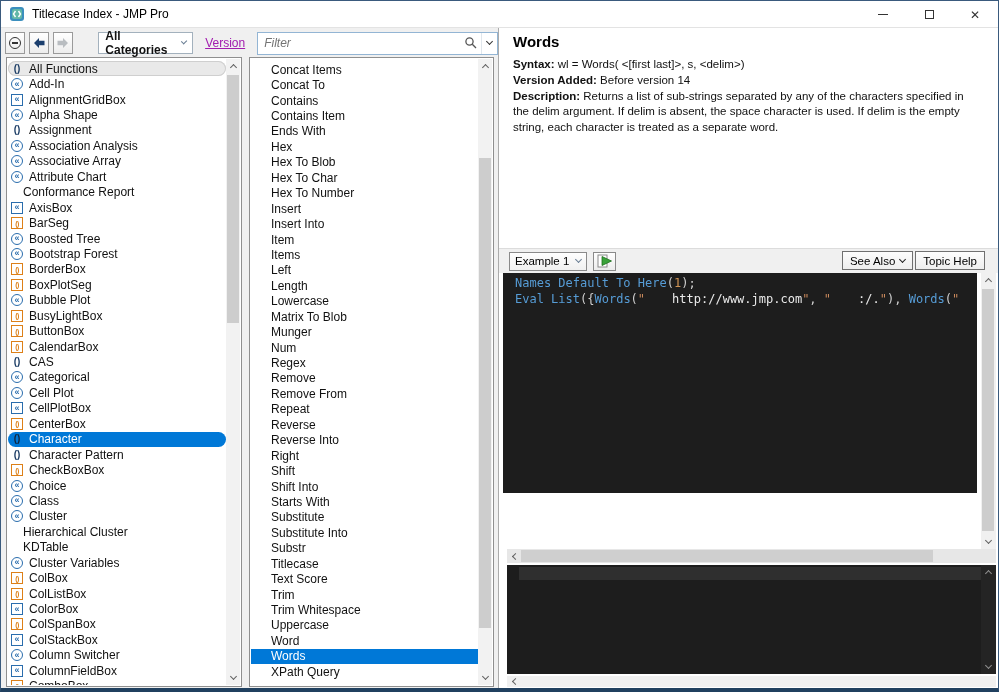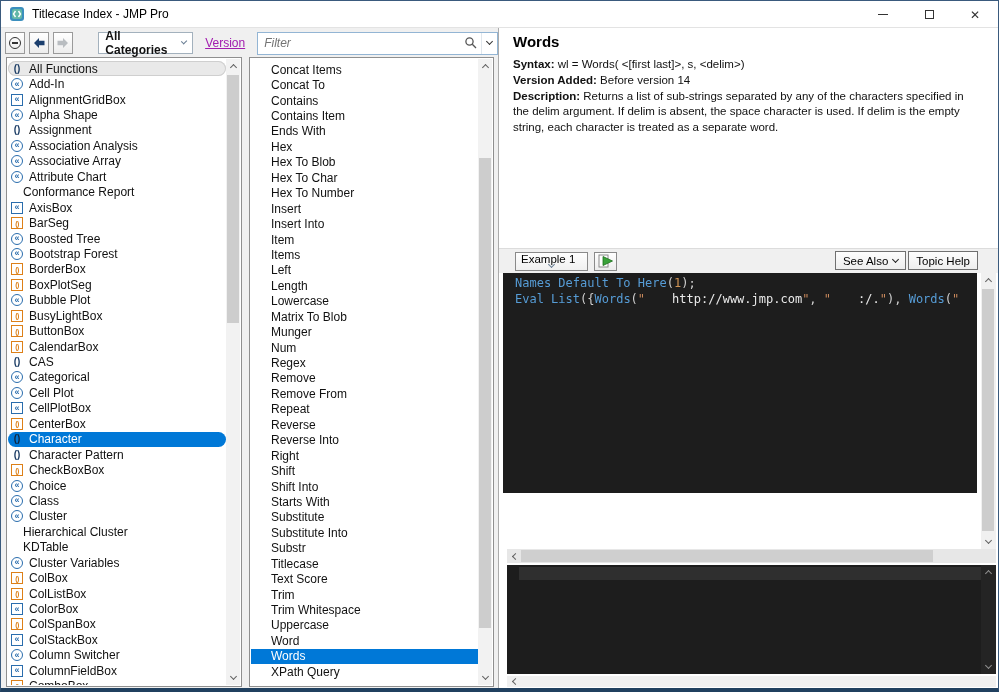--- a/index.html
+++ b/index.html
@@ -73,26 +73,26 @@
   .hthumb { position:absolute; top:1px; bottom:1px; background:#cfcfcf; }
   .vsep { position:absolute; left:497px; top:27px; width:1px; height:660px; background:#ababab; }
   
   .right { position:absolute; left:498px; top:27px; width:499px; height:660px; background:#fff; }
   .doc { position:absolute; left:14px; top:5px; width:466px; }
   .doc-title { font-size:15px; font-weight:bold; color:#000; margin-bottom:7px; }
   .doc p { font-size:11.5px; line-height:15.8px; color:#111; }
   .doc b { font-weight:bold; }
   .examplebar { position:absolute; left:0; top:220px; width:499px; height:25px; background:#f0f0f0;
     border-top:1px solid #dcdcdc; display:flex; align-items:center; }
-  .ex-combo { margin-left:16px; height:19px; background:linear-gradient(#fefefe,#f0f0f0);
-    border:1px solid #8a8a8a; display:flex; align-items:center; font-size:11.5px; padding:0 5px;flex-direction:column; }
+  .ex-combo { margin-left:10px; height:19px; background:linear-gradient(#fefefe,#f0f0f0);
+    border:1px solid #8a8a8a; display:flex; align-items:center; font-size:11.5px; padding:0 5px; }
   .ex-combo .lbl { margin-right:7px; }
   .run-btn { margin-left:6px; width:23px; height:19px; background:linear-gradient(#ffffff,#ececec);
     border:1px solid #8a8a8a; display:flex; align-items:center; justify-content:center; }
-  .right-btns { position:absolute; right:20px; top:223px; display:flex; gap:2px; }
+  .right-btns { position:absolute; right:13px; top:223px; display:flex; gap:2px; }
   .std-btn { height:19px; background:linear-gradient(#fdfdfd,#eeeeee); border:1px solid #707070;
     font-size:11.5px; display:flex; align-items:center; padding:0 7px; color:#000; }
   .std-btn .chev { border-color:#222; margin-left:5px; }
   .editor { position:absolute; left:4px; top:245px; width:474px; height:220px; background:var(--editorbg);
     font-family:"DejaVu Sans Mono", monospace; font-size:12px; line-height:15.5px; padding:3px 0 0 12px;
     overflow:hidden; white-space:pre; }
   .editor-vscroll { position:absolute; left:482px; top:245px; width:15px; height:276px; background:#f0f0f0; }
   .editor-vscroll .sb-thumb { top:16px; height:242px; }
   .editor-hscroll { left:8px; top:521px; width:489px; height:14px; }
   .tk-kw { color:var(--ckw); } .tk-p { color:var(--cp); } .tk-num { color:var(--cnum); }

